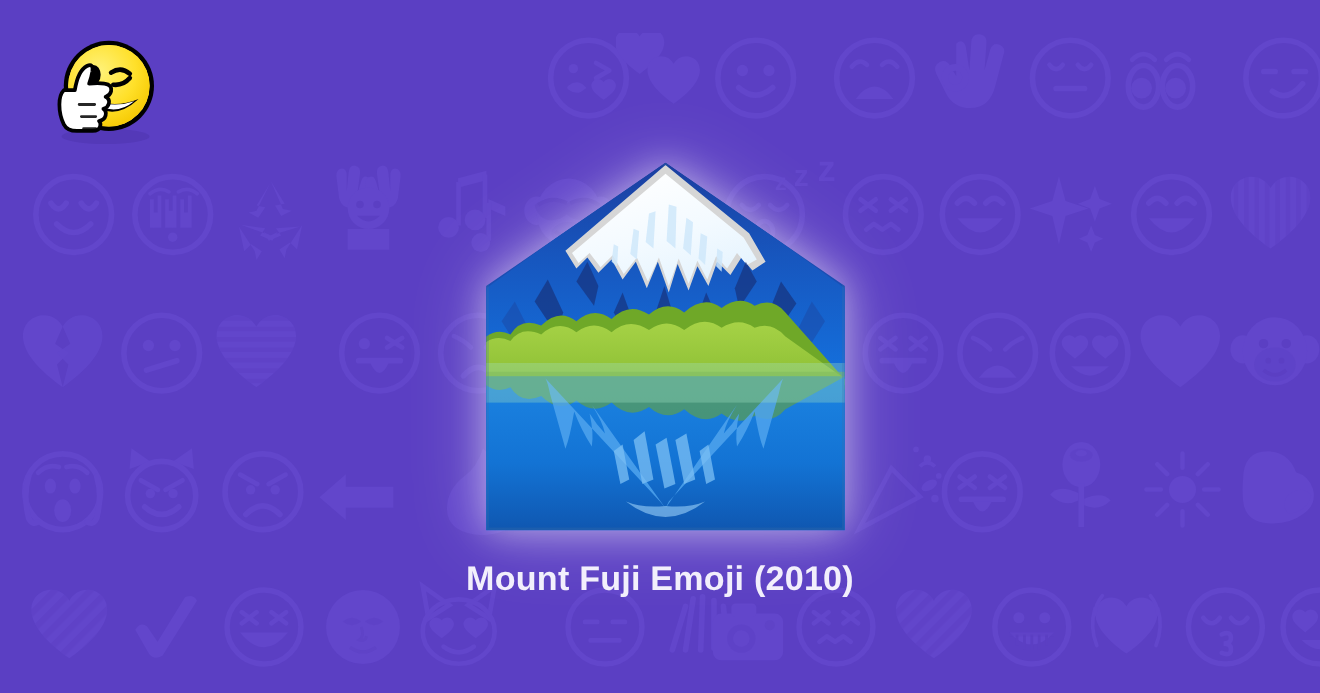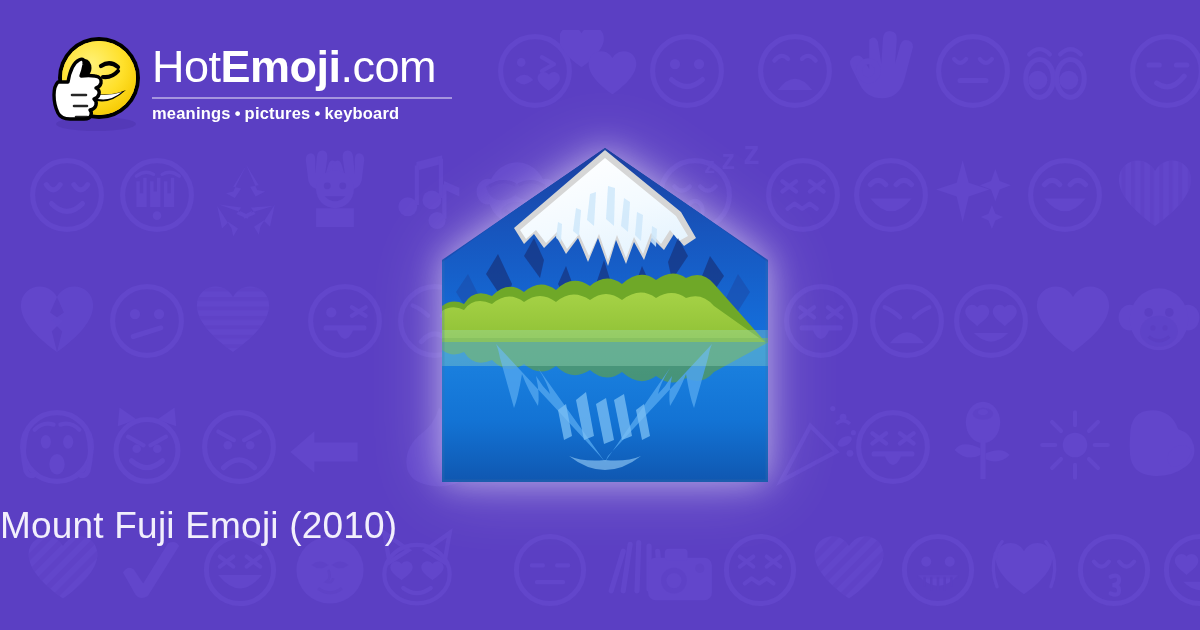--- a/index.html
+++ b/index.html
@@ -94,23 +94,24 @@
   }
   #emoji-stage svg { display: block; width: 100%; height: 100%; }
 
   
   #caption {
     position: absolute;
     left: 0;
     right: 0;
     top: 505px;
     z-index: 5;
-    font-size: 37px;
+    text-align: center;
+    font-size: 31px;
     line-height: 42px;
-    font-weight: 400;
+    font-weight: 700;
     color: #F2EFFC;
     letter-spacing: 0.2px;
   }
 </style>
 </head>
 <body>
 
 <div id="page">
 
   <div id="watermarks">
@@ -629,29 +630,20 @@
         <ellipse cx="47" cy="42" rx="6.5" ry="9" fill="#000000"></ellipse>
         <path d="M63 40 q9 -6 17 1" stroke="#000" stroke-width="4.2" fill="none" stroke-linecap="round"></path>
         <path d="M80 45 q-6 7 -15 6" stroke="#000" stroke-width="4.2" fill="none" stroke-linecap="round"></path>
         <path d="M40 62 q22 26 48 2 q-24 10 -48 -2 z" fill="#000000"></path>
         <path d="M44 64 q20 18 40 2 q-20 7 -40 -2 z" fill="#FFFFFF"></path>
         <g>
           <path d="M30 56 q3 -18 11 -22 q6 -3 5 5 q-1 6 -3 11 q8 -1 14 0 q7 1 6 7 q-1 4 -5 5 q4 2 3 6 q-1 4 -5 5 q3 2 2 6 q-1 4 -6 5 q2 2 1 5 q-1 4 -7 4 l-14 0 q-9 0 -12 -6 q-4 -8 -4 -18 q0 -9 4 -13 z" fill="#FFFFFF" stroke="#000000" stroke-width="3.4" stroke-linejoin="round"></path>
           <path d="M34 69 l14 0 M36 80 l13 0 M38 91 l11 0" stroke="#000000" stroke-width="2.6" stroke-linecap="round" fill="none" opacity="0.85"></path>
         </g>
       </svg>
-    </div>
-    <div id="logo-text">
-      <div id="wordmark">
-        <span class="wm-hot">Hot</span><span class="wm-emoji">Emoji</span><span class="wm-com">.com</span>
-      </div>
-      <div id="logo-rule"></div>
-      <div id="tagline">
-        <span>meanings</span><span class="dot">•</span><span>pictures</span><span class="dot">•</span><span>keyboard</span>
-      </div>
     </div>
   </div>
 
   <div id="emoji-stage">
     <svg viewBox="0 0 334 344" xmlns="http://www.w3.org/2000/svg">
       <defs>
         <linearGradient id="mtn" x1="0" y1="0" x2="0" y2="1">
           <stop offset="0%" stop-color="#1B3D9E"></stop>
           <stop offset="45%" stop-color="#1756BE"></stop>
           <stop offset="100%" stop-color="#1470DD"></stop>

